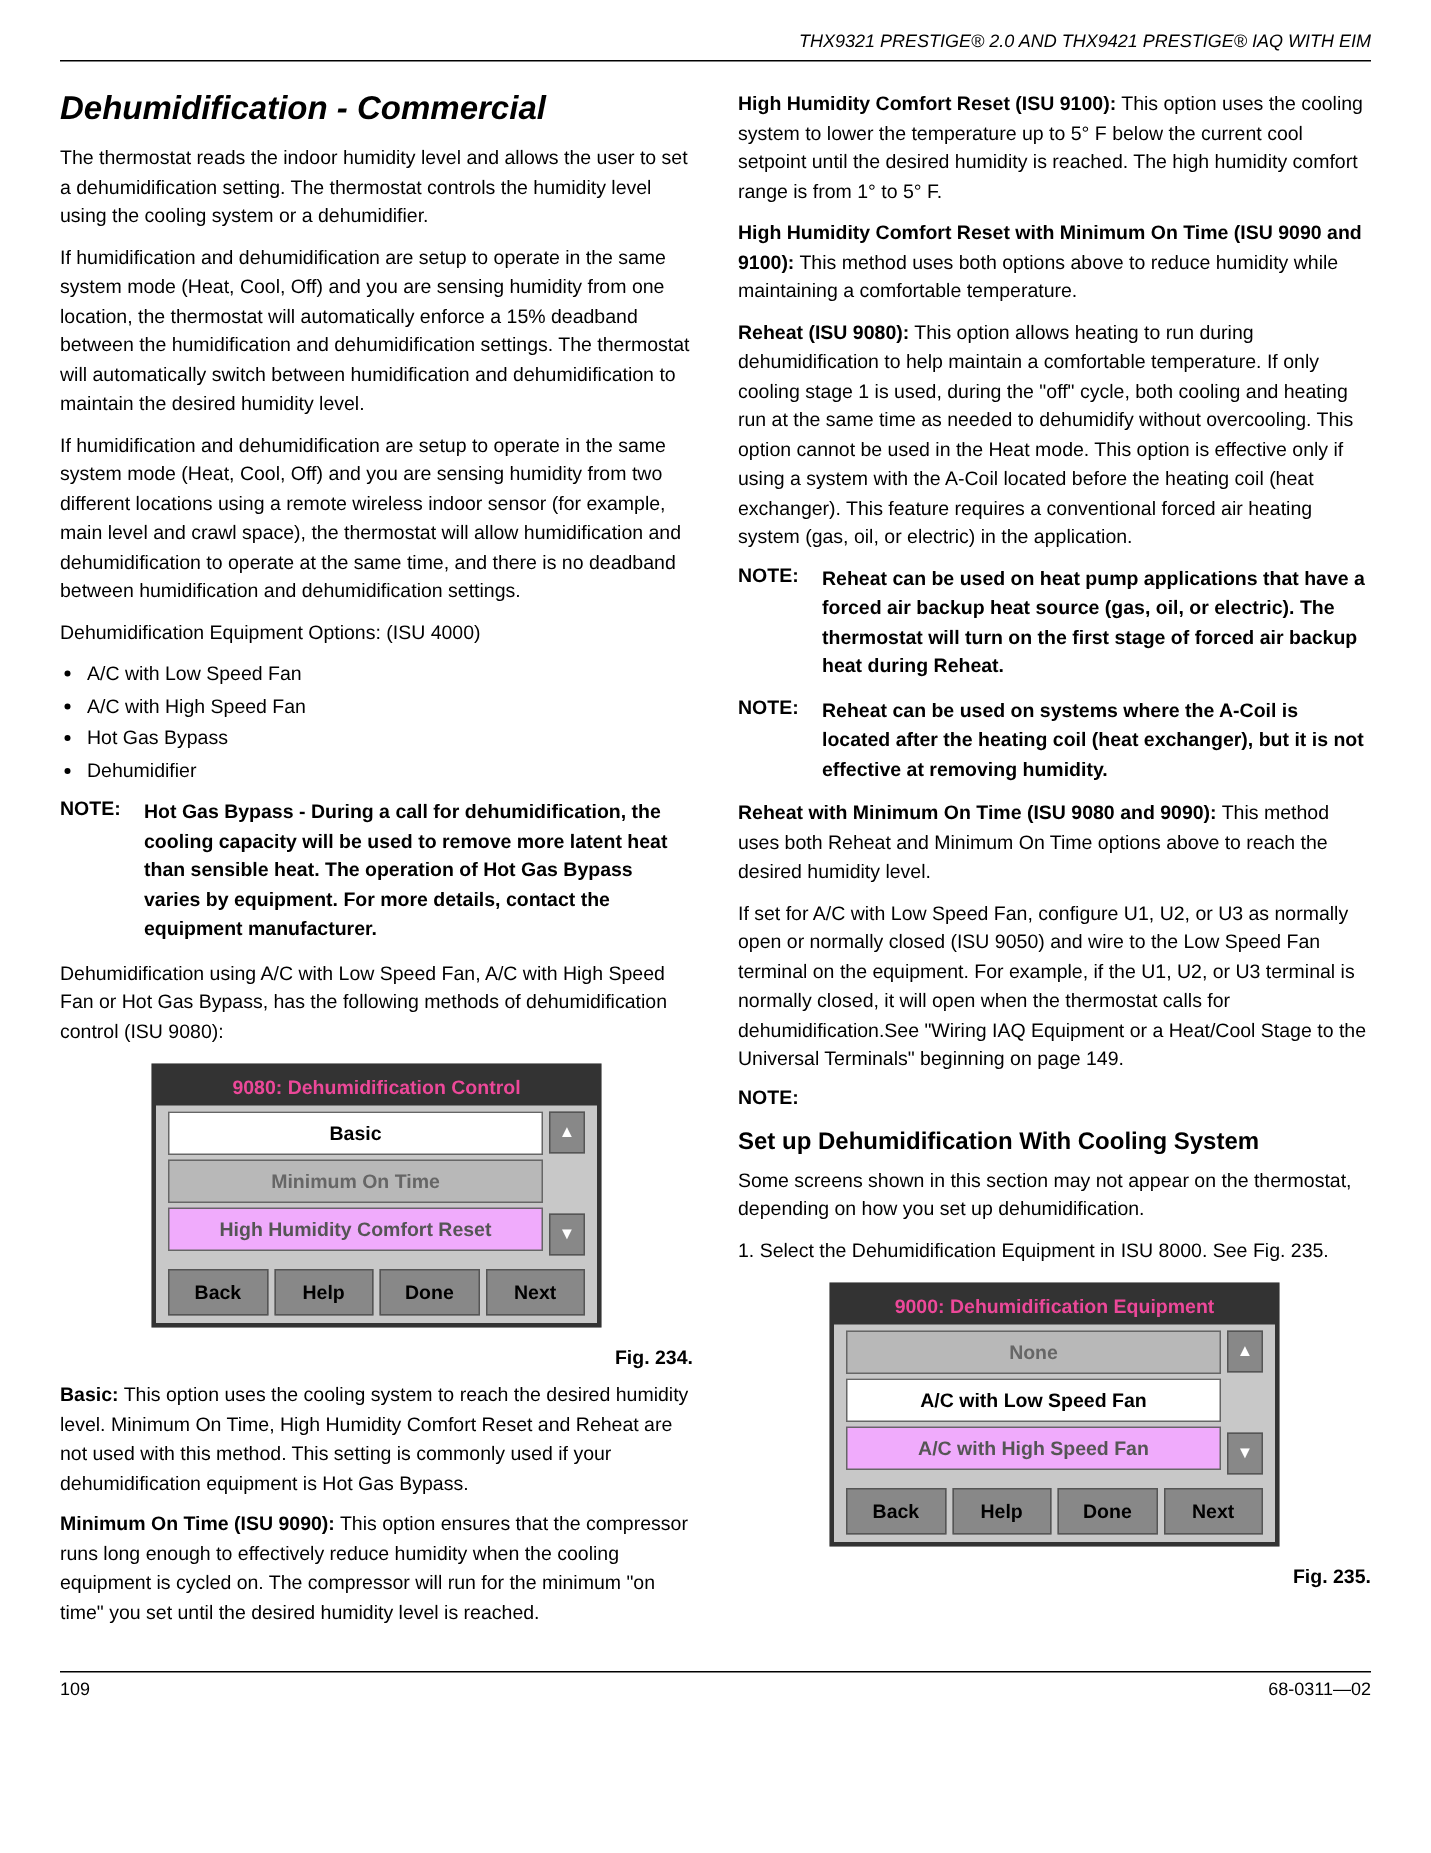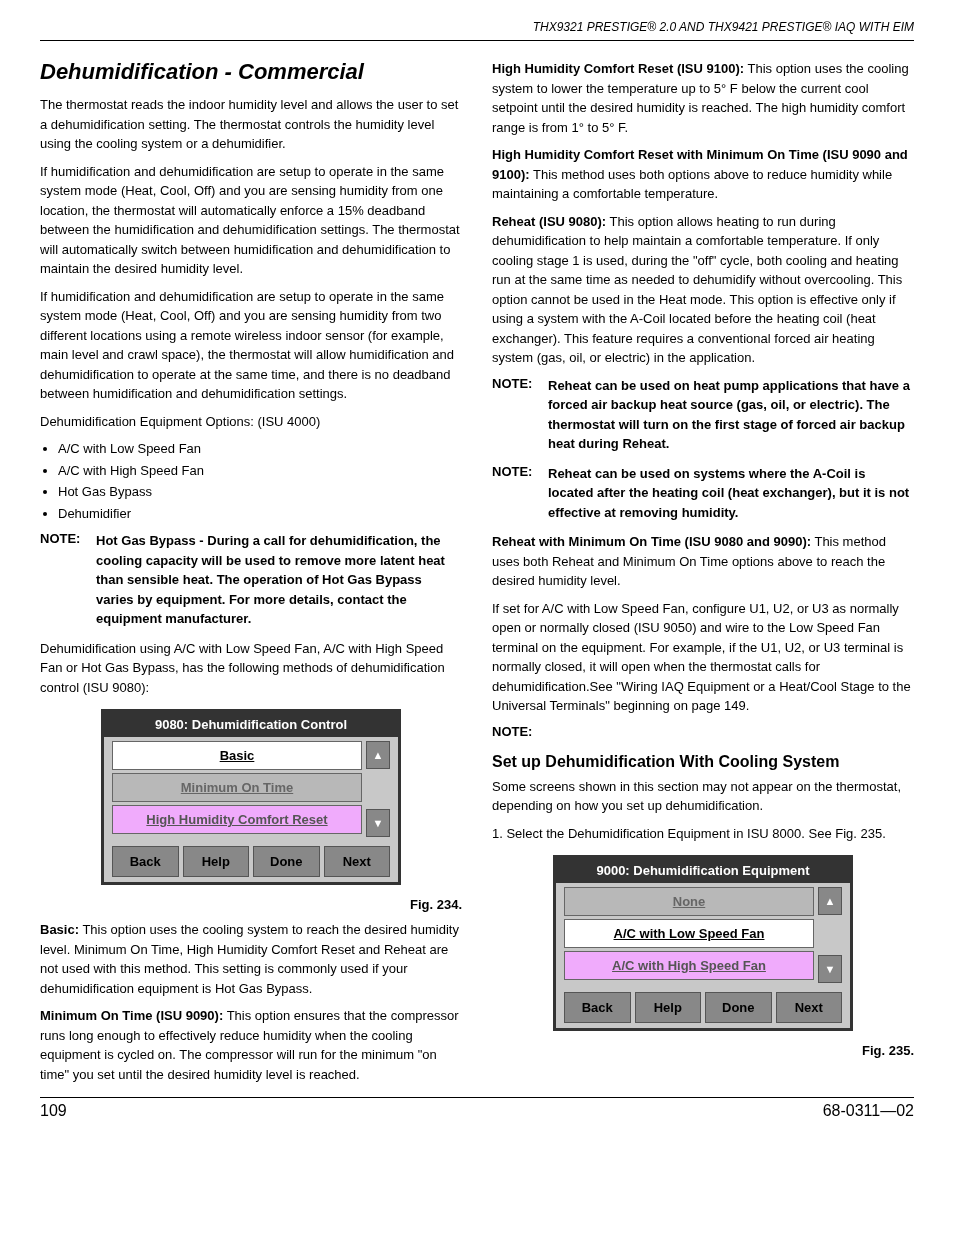--- a/index.html
+++ b/index.html
@@ -73,21 +73,21 @@
     
     .device-screen {
       border: 3px solid #333;
       background: #c8c8c8;
       width: 300px;
       margin: 12px auto;
       padding: 0;
     }
     .device-title {
       background: #333;
-      color: #ffffff;
+      color: #ec4899;
       text-align: center;
       font-size: 13px;
       font-weight: bold;
       padding: 5px 8px;
     }
     .device-buttons {
       display: flex;
       gap: 4px;
       padding: 5px 8px;
       background: #c8c8c8;
@@ -110,23 +110,23 @@
       margin-top: 4px;
       margin-bottom: 8px;
     }
     .bold-term {
       font-weight: bold;
     }
     .page-footer {
       display: flex;
       justify-content: space-between;
       border-top: 1px solid #000;
-      margin-top: 5px;
+      margin-top: 22px;
       padding-top: 4px;
-      font-size: 16px;
+      font-size: 12px;
     }
     
     .scroll-list-container {
       display: flex;
       padding: 4px 8px;
     }
     .scroll-list {
       flex: 1;
     }
     .scroll-arrows {
@@ -147,21 +147,20 @@
       font-size: 11px;
       cursor: pointer;
     }
     .device-list-item-row {
       padding: 6px 10px;
       text-align: center;
       font-size: 13px;
       font-weight: bold;
       border: 1px solid #666;
       margin-bottom: 3px;
-      text-decoration: underline;
     }
     .item-selected { background: #fff; color: #000; }
     .item-mid { background: #b8b8b8; color: #666; }
     .item-dark { background: #f0abfc; color: #555; }
   </style>
 </head>
 <body>
 
 <div class="page-header">
   <span>THX9321 PRESTIGE® 2.0 AND THX9421 PRESTIGE® IAQ WITH EIM</span>

